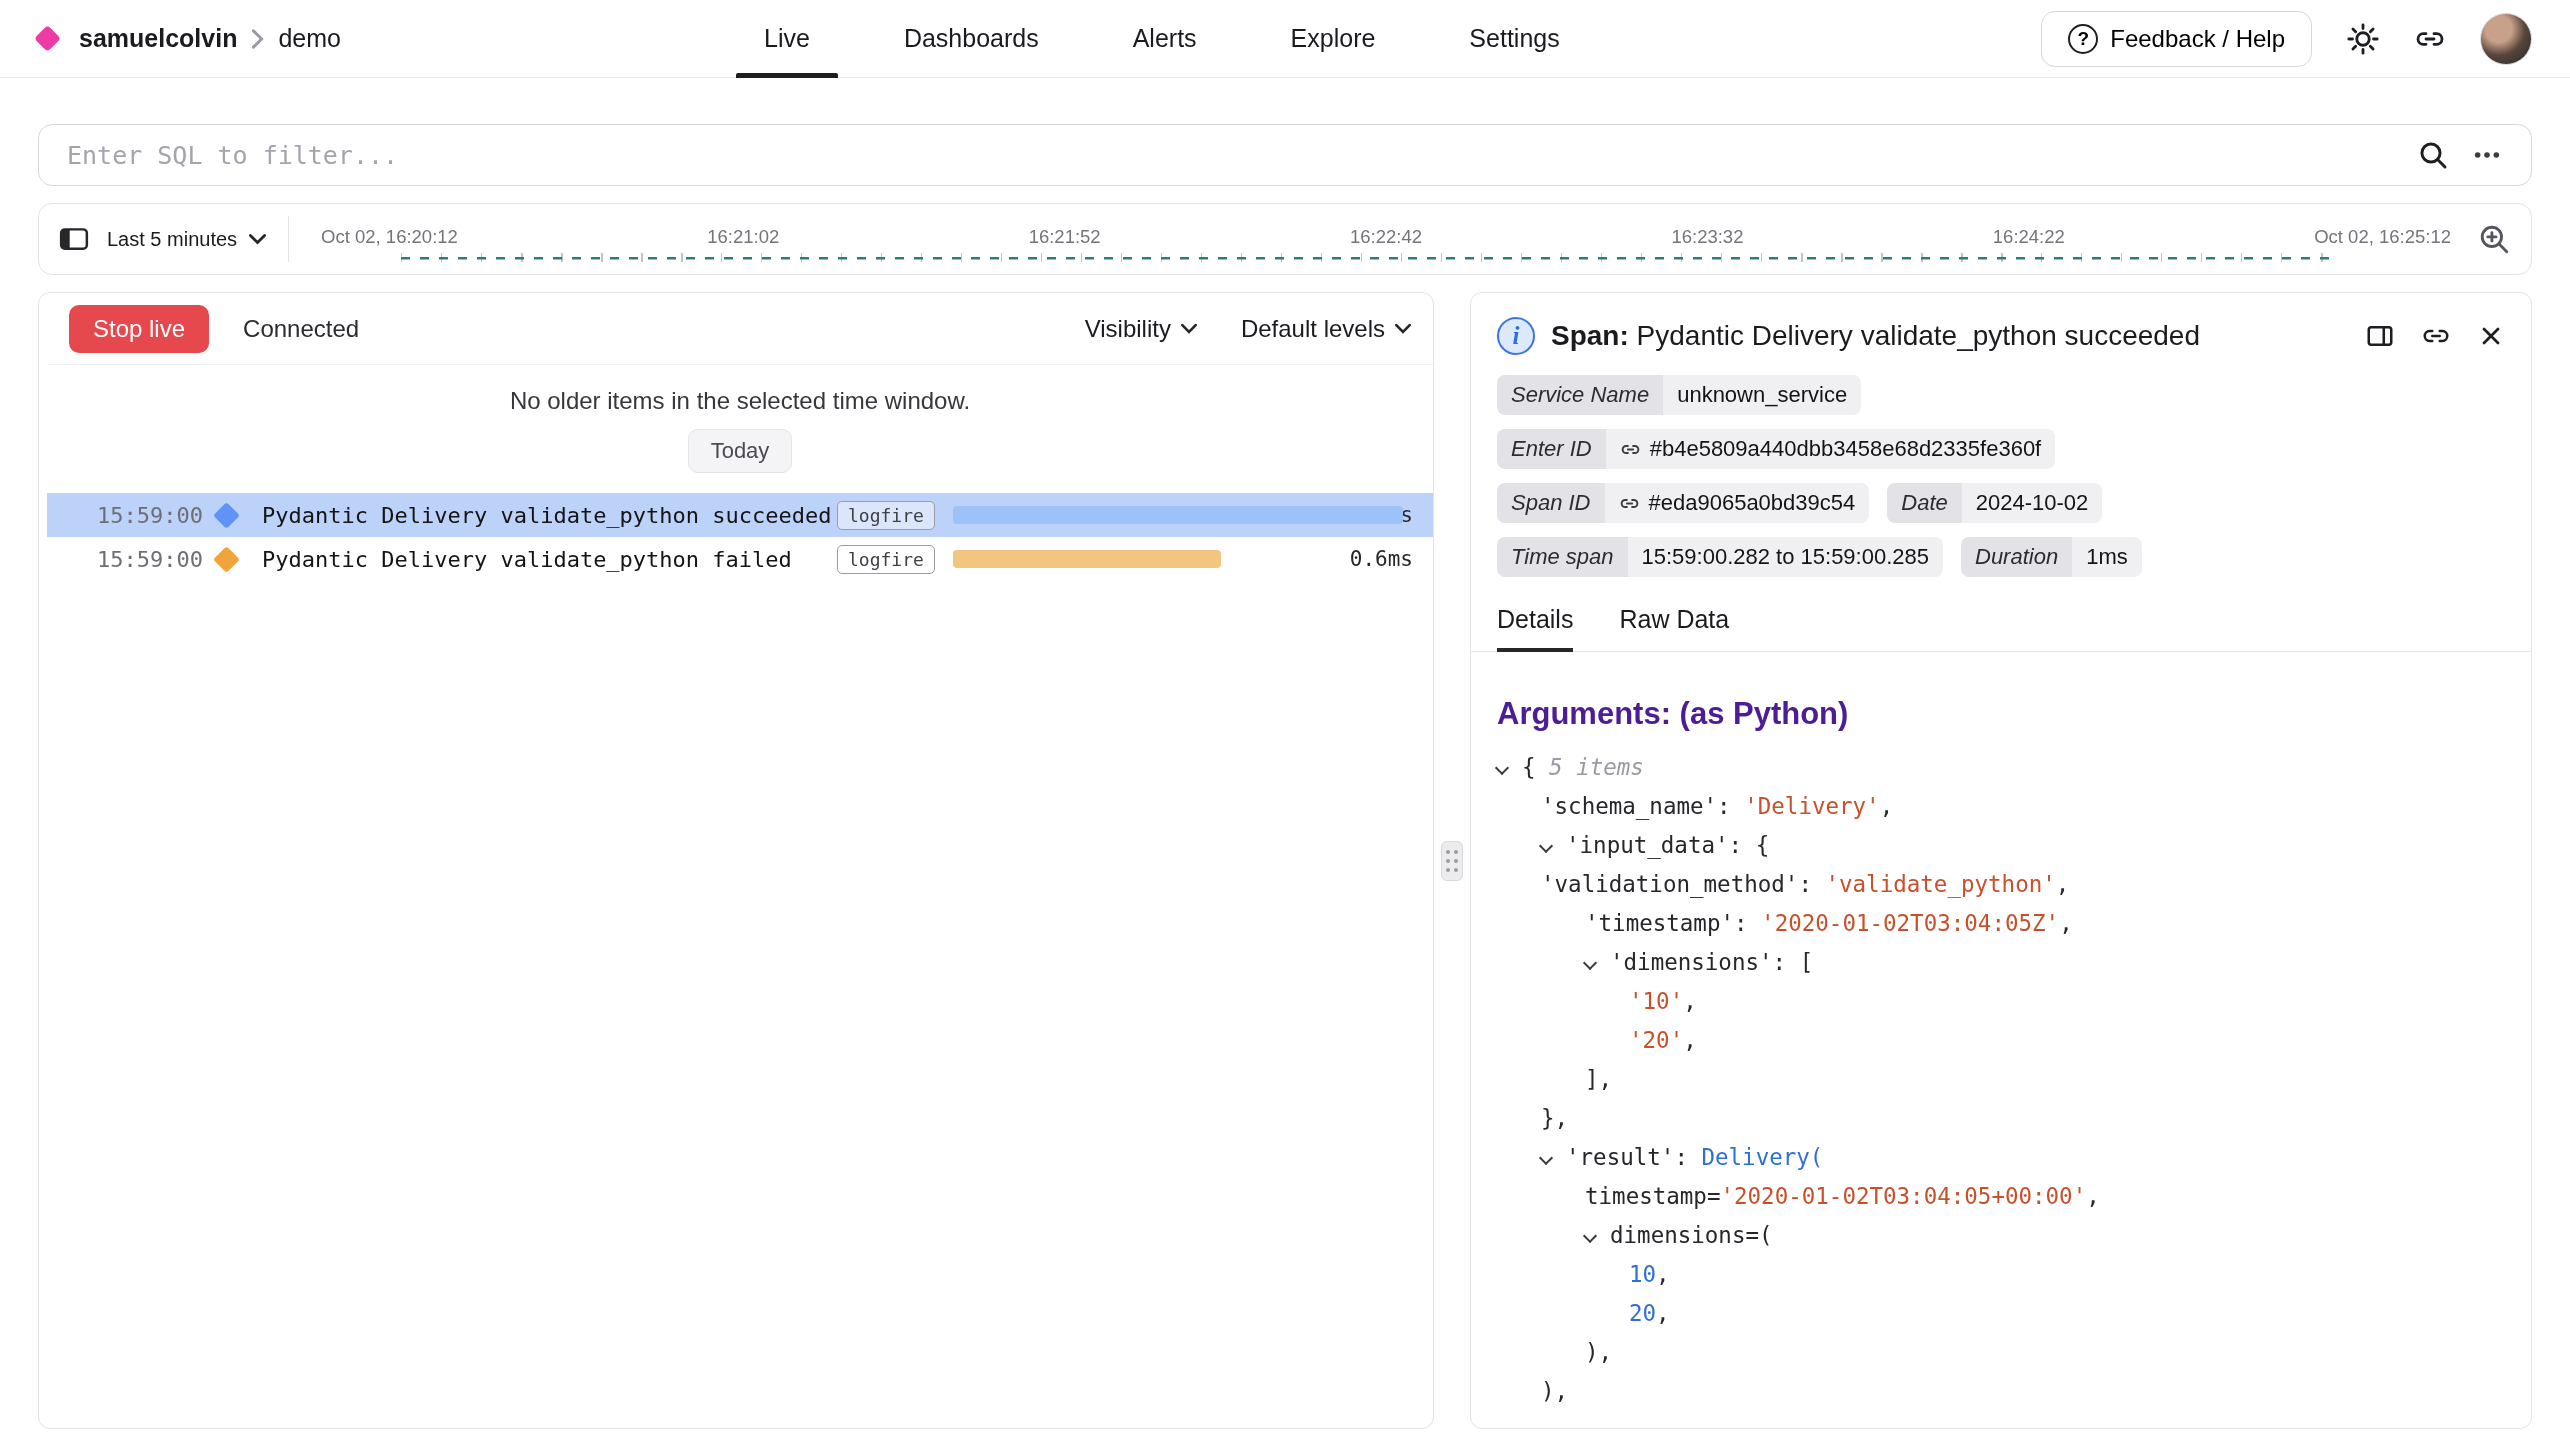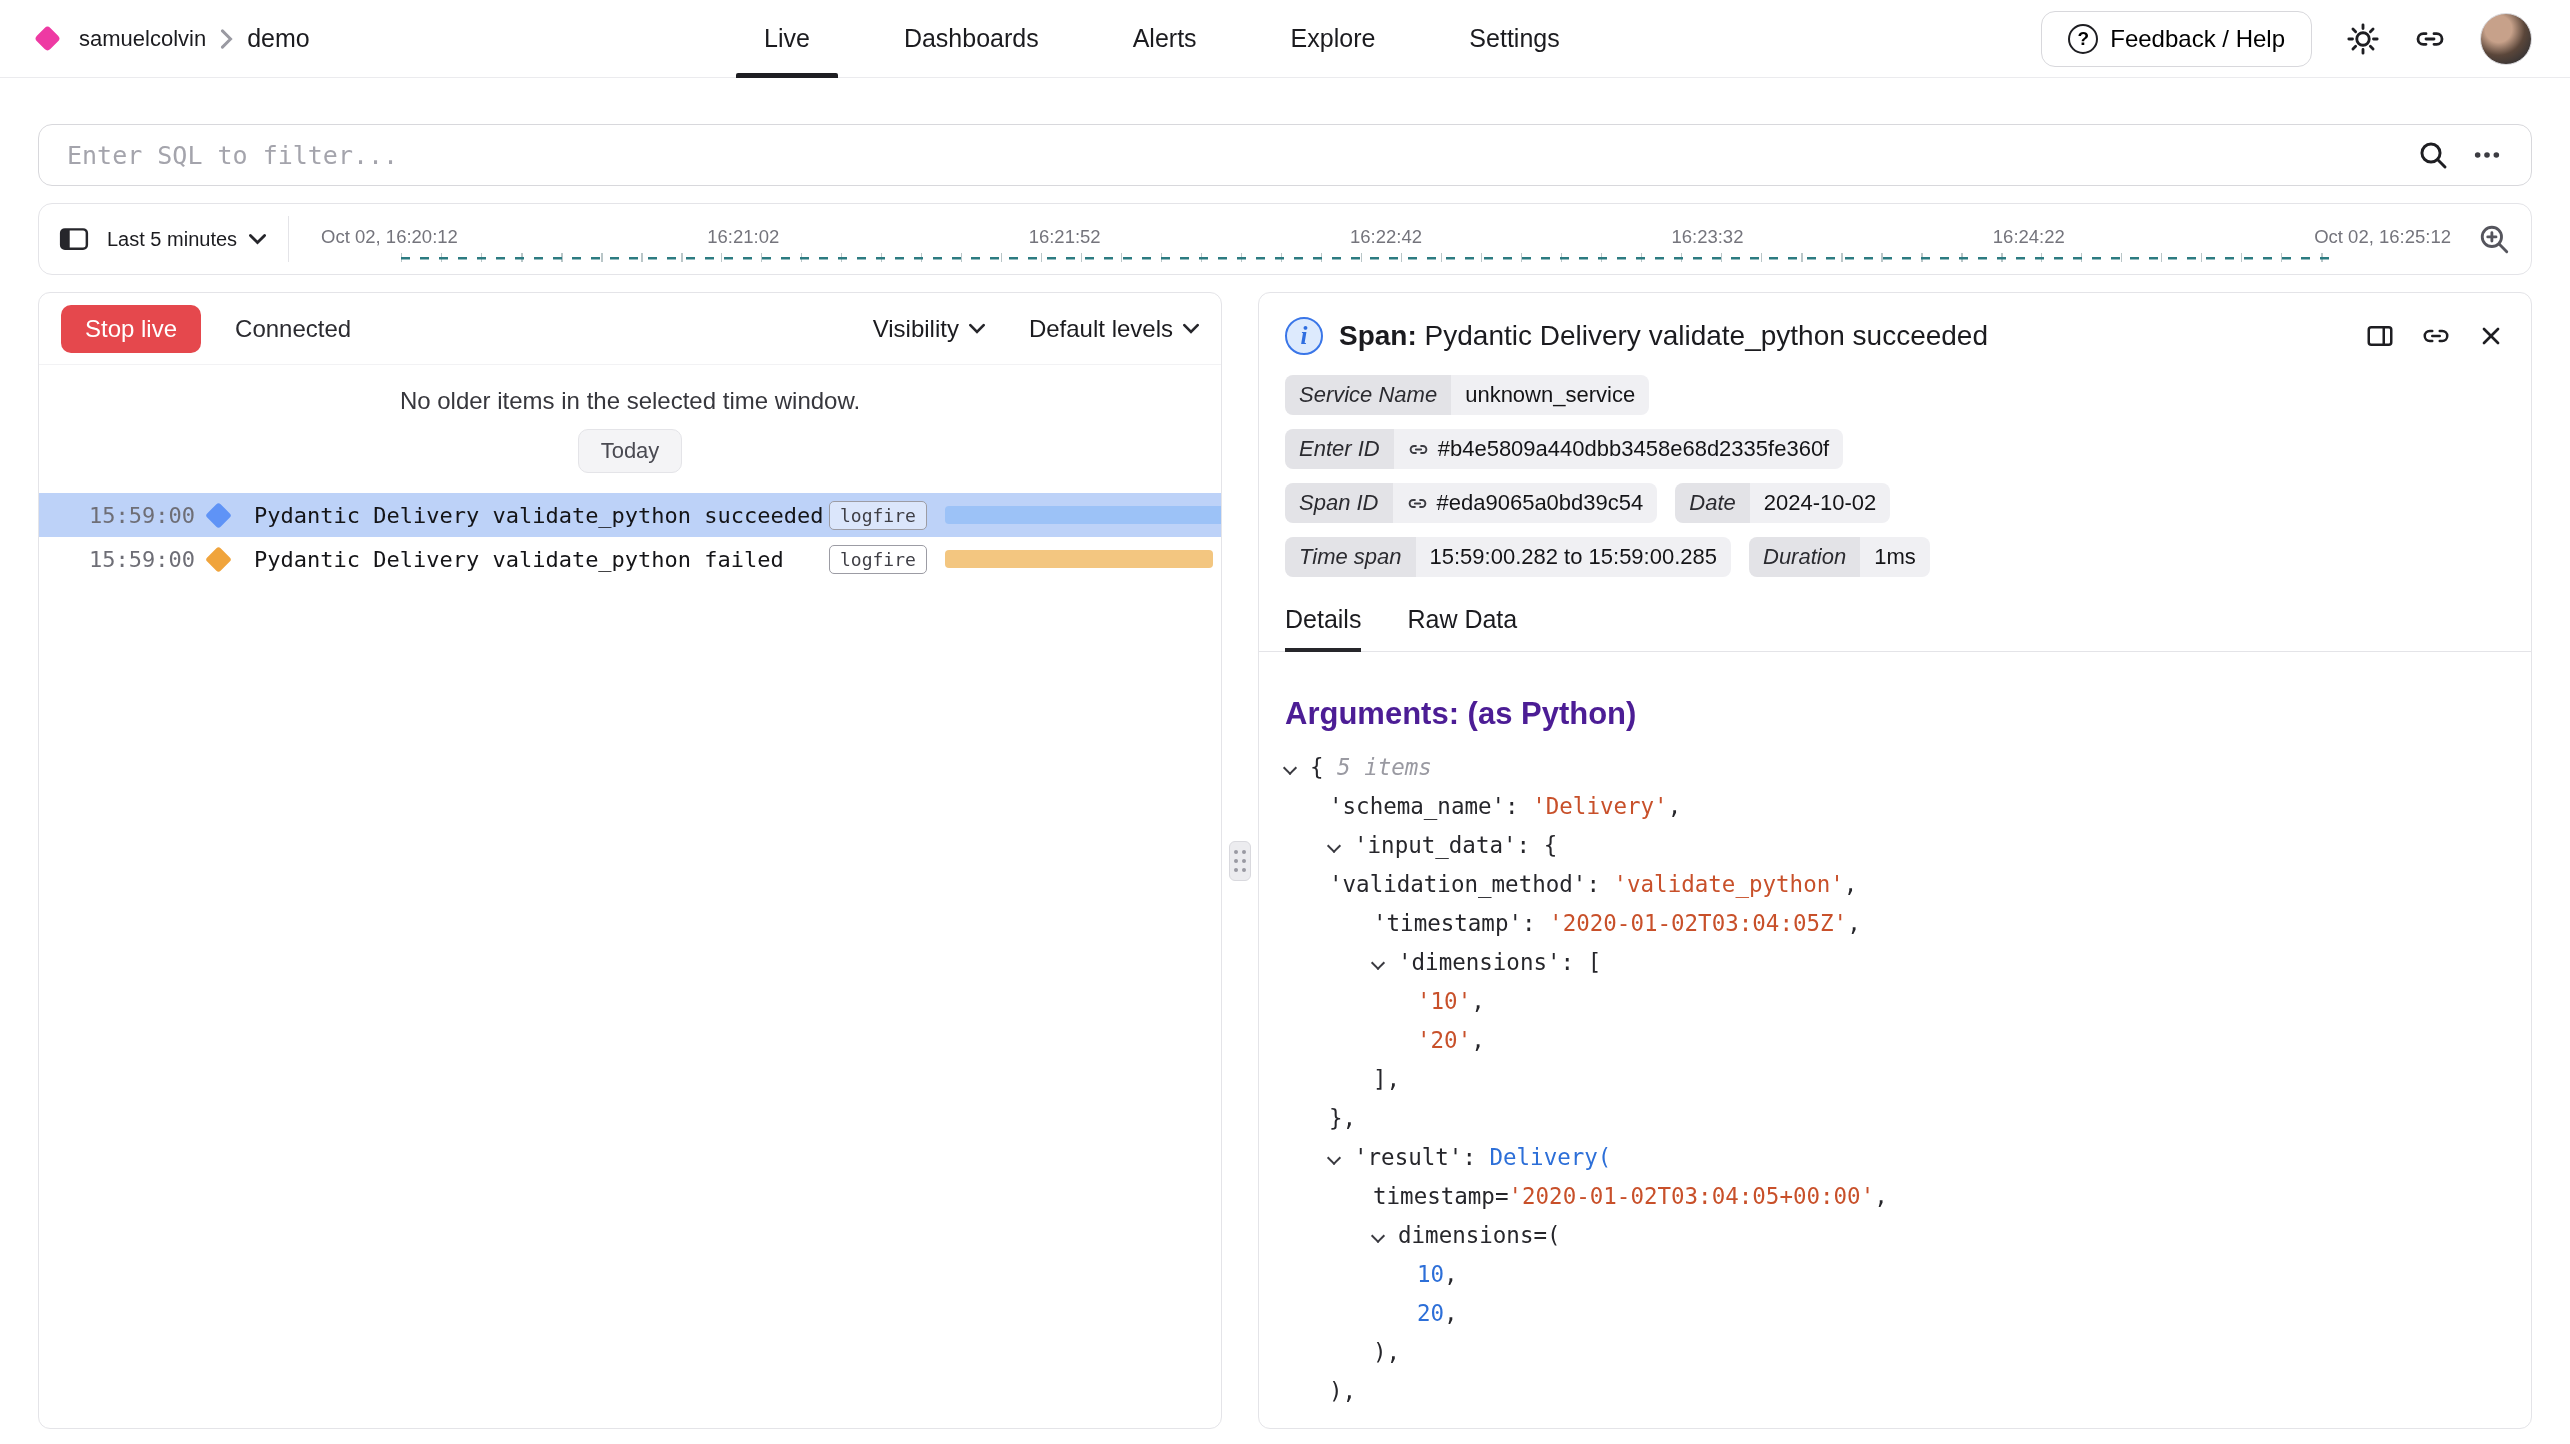--- a/index.html
+++ b/index.html
@@ -11,21 +11,21 @@
   html,body{ width:2570px; height:1444px; background:#fff; overflow:hidden;
     font-family:"Liberation Sans", sans-serif; color:var(--ink); }
   svg{ display:block; }
 
   
   header{ height:78px; display:flex; align-items:center; padding:0 38px;
     border-bottom:1px solid #ebebee; position:relative; }
   .brand{ display:flex; align-items:center; }
   .brand-diamond{ width:19px; height:19px; background:var(--pink); border-radius:4px;
     transform:rotate(45deg); margin-right:22px; flex-shrink:0; }
-  .crumb-org{ font-size:22px; font-weight:400; }
+  .crumb-org{ font-size:25px; font-weight:700; }
   .crumb-sep{ margin:0 14px; color:#9a9aa2; }
   .crumb-proj{ font-size:25px; }
   nav{ position:absolute; left:736px; top:0; bottom:0; display:flex; gap:38px; }
   .nav-item{ height:100%; display:flex; align-items:center; padding:0 28px;
     font-size:25px; position:relative; cursor:pointer; }
   .nav-item.active::after{ content:""; position:absolute; left:0; right:0; bottom:-1px;
     height:5px; background:#1e1e22; border-radius:2px 2px 0 0; }
   .header-right{ margin-left:auto; display:flex; align-items:center; gap:34px; }
   .feedback-btn{ display:flex; align-items:center; gap:12px; height:56px; padding:0 26px;
     border:1.5px solid #d8d8dc; border-radius:14px; font-size:24px; background:#fff; cursor:pointer; }
@@ -57,21 +57,21 @@
       repeating-linear-gradient(90deg, #b9c6c8 0 1.5px, transparent 1.5px 40px);
     background-size:100% 2.5px, 100% 9px;
     background-position:left bottom 3px, left bottom;
     background-repeat:no-repeat, no-repeat; }
   .zoom-btn{ margin-left:24px; color:#55555d; }
 
   
   main{ margin:17px 38px 0; height:1137px; display:flex; }
   .panel{ border:1px solid var(--border); border-radius:12px; background:#fff;
     overflow:hidden; display:flex; flex-direction:column; }
-  .live-panel{ width:1184px; }
+  .live-panel{ width:1396px;padding-left:8px; }
   .gap-col{ width:36px; position:relative; flex-shrink:0; }
   .drag-handle{ position:absolute; left:50%; top:50%; transform:translate(-50%,-50%);
     width:22px; height:40px; background:#ececef; border:1px solid #d9d9de; border-radius:6px;
     display:flex; align-items:center; justify-content:center; cursor:col-resize; }
   .handle-dots{ width:4px; height:4px; border-radius:50%; background:#9a9aa2;
     transform:translate(-4px,-9px);
     box-shadow:8px 0 0 #9a9aa2, 0 9px 0 #9a9aa2, 8px 9px 0 #9a9aa2, 0 18px 0 #9a9aa2, 8px 18px 0 #9a9aa2; }
   .detail-panel{ flex:1; }
 
   

